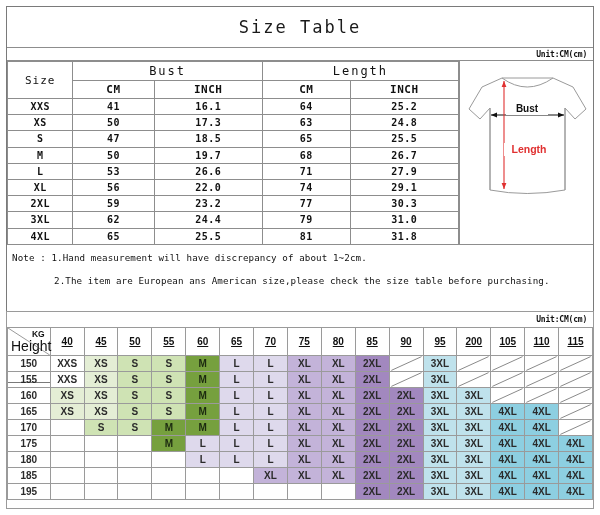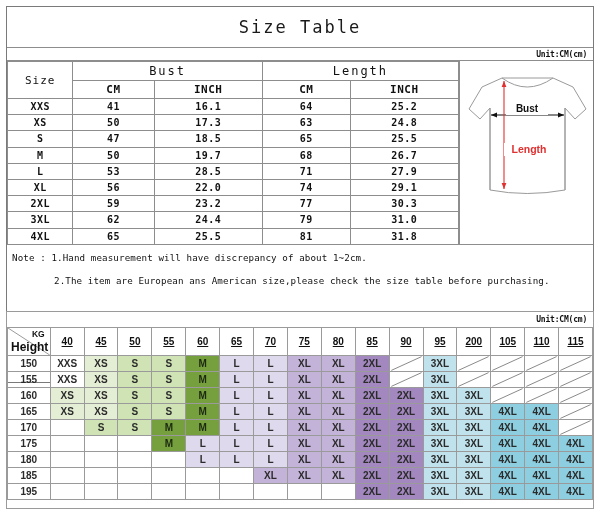--- a/index.html
+++ b/index.html
@@ -227,22 +227,22 @@
     right: 5px;
     top: 1px;
     font-size: 8.5px;
     font-weight: bold;
     color: #111;
   }
   .corner .ht-lab {
     position: absolute;
     left: 3px;
     bottom: 1px;
-    font-size: 12px;
-    font-weight: bold;
+    font-size: 14px;
+    font-weight: normal;
     color: #111;
   }
 
   
   td.slash {
     position: relative;
     background: #ffffff;
   }
   td.slash .sdiag {
     position: absolute;
@@ -322,21 +322,21 @@
             <tr class="data-row">
               <td class="sizecell">M</td>
               <td>50</td>
               <td>19.7</td>
               <td>68</td>
               <td>26.7</td>
             </tr>
             <tr class="data-row">
               <td class="sizecell">L</td>
               <td>53</td>
-              <td>28.5</td>
+              <td>26.6</td>
               <td>71</td>
               <td>27.9</td>
             </tr>
             <tr class="data-row">
               <td class="sizecell">XL</td>
               <td>56</td>
               <td>22.0</td>
               <td>74</td>
               <td>29.1</td>
             </tr>

